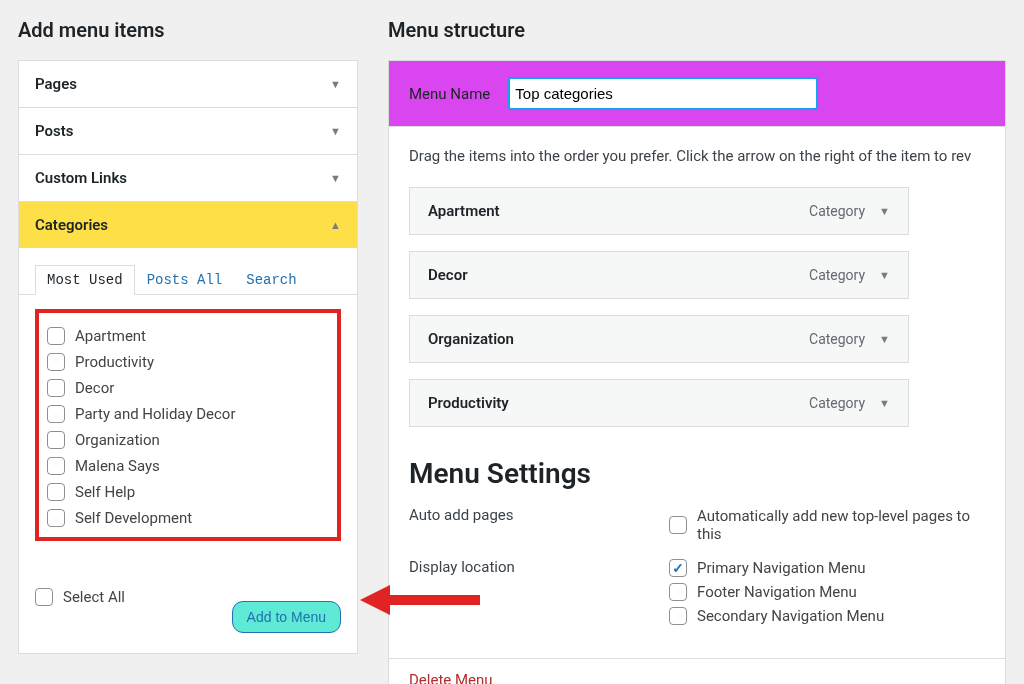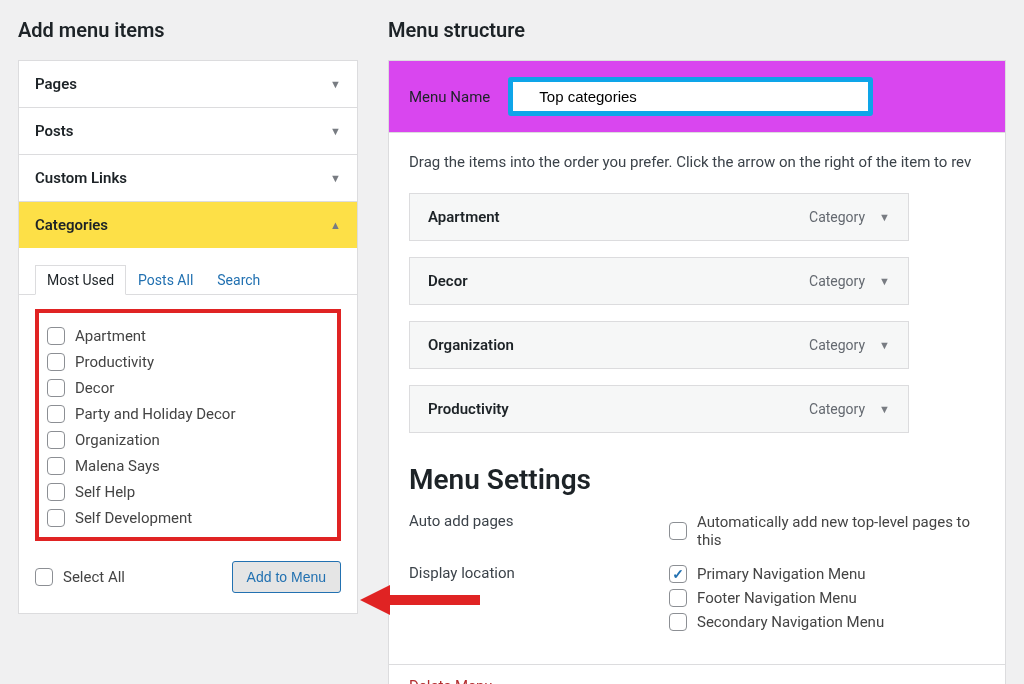--- a/index.html
+++ b/index.html
@@ -22,53 +22,53 @@
     padding: 14px 16px; font-weight: 600; font-size: 15px; cursor: pointer;
     background: #fde047;
   }
   .accordion-header.collapsed { background: #fff; }
   .accordion-header .tri { color: #787c82; font-size: 11px; }
   .accordion-body { padding: 0; background: #fff; }
 
   .tabs { display: flex; gap: 0; border-bottom: 1px solid #dcdcde; padding: 16px 16px 0 16px; }
   .tab {
     padding: 6px 11px; font-size: 14px; cursor: pointer; border: 1px solid transparent;
-    position: relative; top: 1px;
+    position: relative; top: 1px; font-family: Liberation Mono, monospace;
   }
   .tab.active {
     border: 1px solid #dcdcde; border-bottom: 1px solid #fff; background: #fff;
     color: #1d2327;
   }
   .tab.inactive { color: #2271b1; }
 
   .cat-list { padding: 14px 16px 16px 16px; }
   .hl-box { border: 4px solid #e02323; padding: 10px 8px 6px 8px; margin: 0 0 12px 0; }
   .chk-row { display: flex; align-items: center; gap: 10px; padding: 4px 0; font-size: 15px; color: #444; }
   .chk {
     width: 18px; height: 18px; border: 1px solid #8c8f94; border-radius: 4px; background: #fff;
     display: inline-flex; align-items: center; justify-content: center; cursor: pointer;
     flex-shrink: 0;
   }
   .chk.checked::after { content: "✓"; color: #2271b1; font-size: 14px; font-weight: bold; }
 
   .bottom-row { display: flex; justify-content: space-between; align-items: center; padding: 8px 0 4px 0; }
   .btn {
-    border: 1px solid #2271b1; color: #2271b1; background: #e5e5e5; padding: 7px 14px;
-    font-size: 14px; border-radius: 3px; cursor: pointer;
+    border: 1px solid #2271b1; color: #2271b1; background: #5eead4; padding: 7px 14px;
+    font-size: 14px; border-radius: 11px; cursor: pointer; margin-top: 40px;
   }
 
   
   .menu-frame { background: #fff; border: 1px solid #dcdcde; }
   .menu-name-row {
     display: flex; align-items: center; gap: 18px; padding: 16px 20px; border-bottom: 1px solid #dcdcde;
     background: #d946ef;
   }
   .menu-name-row label { font-size: 15px; color: #1d2327; }
   .menu-name-row input {
-    border: 5px solid #0ea5e9; padding: 6px 26px; font-size: 15px; width: 365px; border-radius: 3px;
+    border: 2px solid #0ea5e9; padding: 6px 5px; font-size: 15px; width: 310px; border-radius: 3px;
   }
   .menu-body { padding: 20px; }
   .instr { color: #3c434a; font-size: 15px; margin-bottom: 22px; }
 
   .menu-item {
     border: 1px solid #dcdcde; background: #f6f7f7; display: flex; justify-content: space-between;
     align-items: center; padding: 14px 18px; margin-bottom: 16px; width: 500px; max-width: 100%;
     cursor: move;
   }
   .menu-item .mi-label { font-weight: 600; font-size: 15px; }

